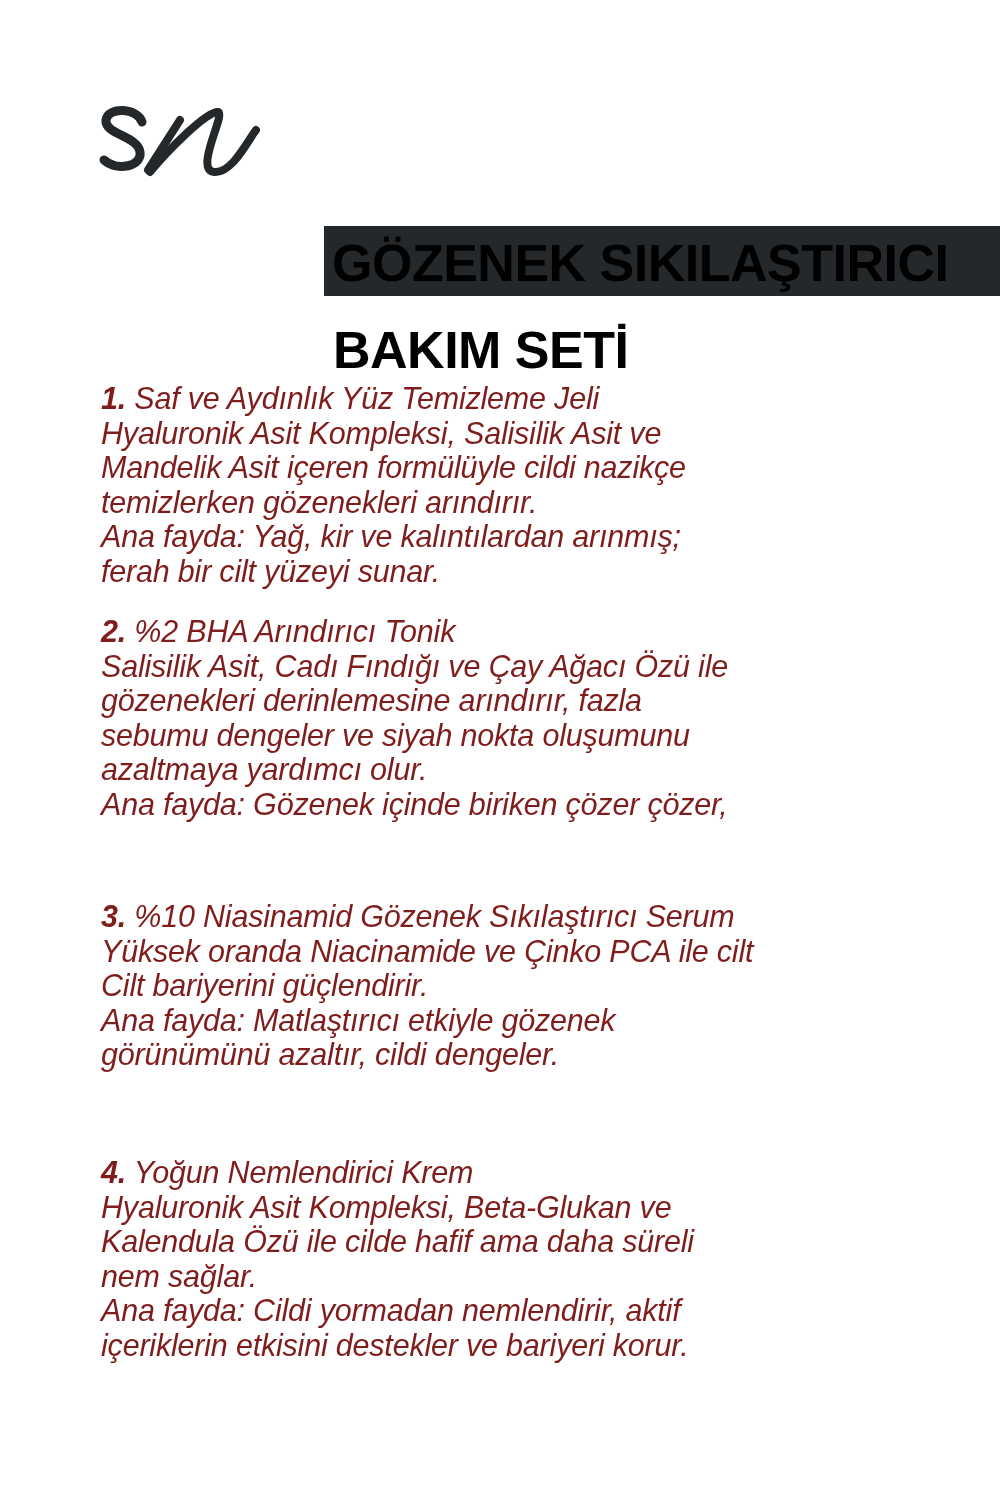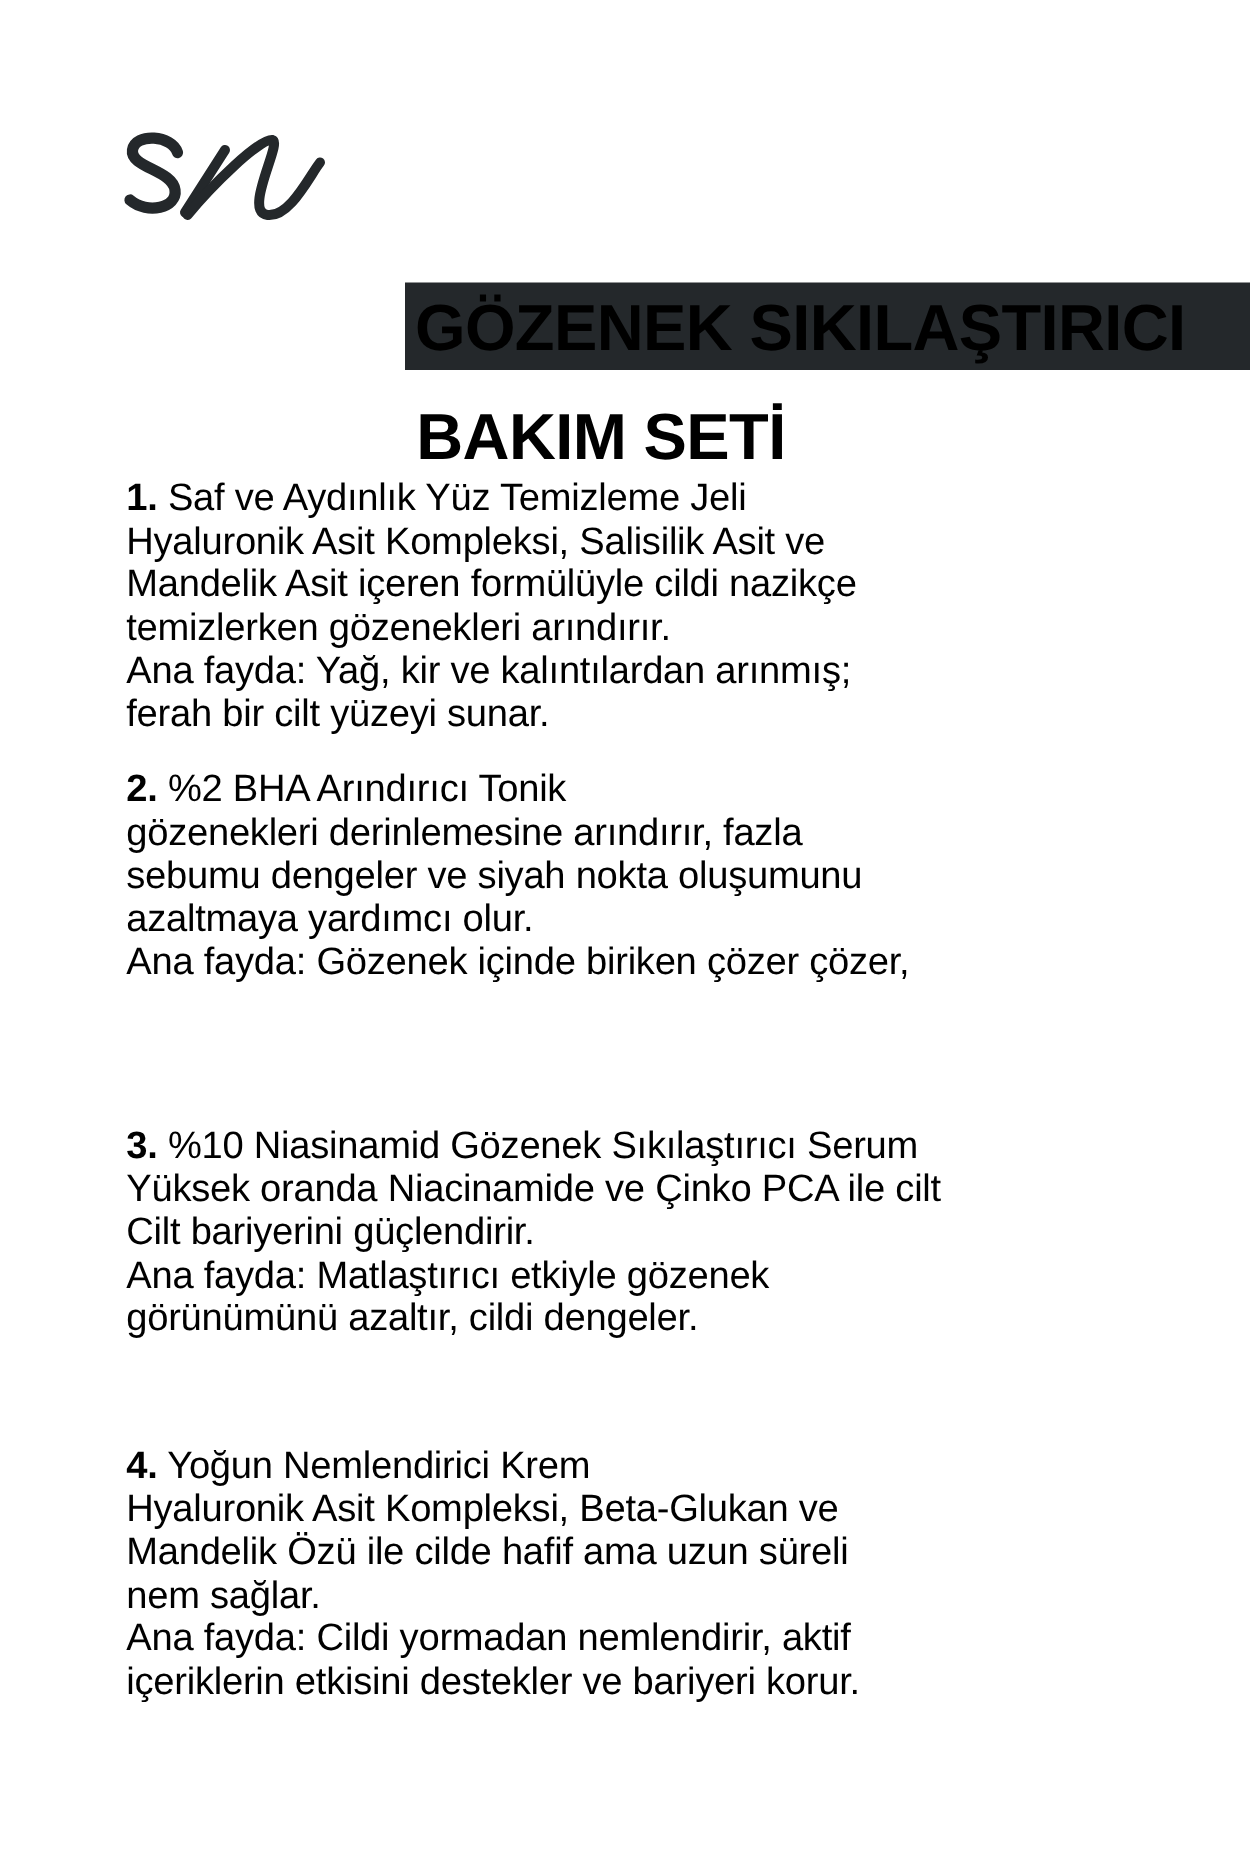--- a/index.html
+++ b/index.html
@@ -14,21 +14,21 @@
     }
     .title-line1 {
       position: absolute; left: 332px; top: 228px; font-weight: bold; font-size: 52px;
       color: #000000; line-height: 70px; letter-spacing: -0.5px; white-space: nowrap;
     }
     .title-line2 {
       position: absolute; left: 333px; top: 317px; font-weight: bold; font-size: 52px;
       color: #000; line-height: 66px; letter-spacing: -0.5px; white-space: nowrap;
     }
     .section { position: absolute; left: 101px; width: 880px; }
-    .section p { margin: 0; font-size: 30.5px; line-height: 34.5px; white-space: nowrap; color: #000000; letter-spacing: -0.2px; }
+    .section p { margin: 0; font-size: 30.5px; line-height: 34.5px; white-space: nowrap; color: #7f1d1d; letter-spacing: -0.2px; font-style: italic; }
     .num { font-weight: bold; }
   </style>
 </head>
 <body>
 
 <svg class="logo" viewBox="0 0 170 90" xmlns="http://www.w3.org/2000/svg">
   <path d="M44 22 C40 8, 10 6, 8 20 C6 34, 40 36, 42 52 C44 66, 20 72, 6 60" fill="none" stroke="#24282b" stroke-width="9" stroke-linecap="round"></path>
   <path d="M50 70 L82 20" fill="none" stroke="#24282b" stroke-width="8" stroke-linecap="round"></path>
   <path d="M52 72 C70 50, 110 10, 120 12 C128 14, 96 70, 116 72 C134 74, 150 40, 158 30" fill="none" stroke="#24282b" stroke-width="8" stroke-linecap="round"></path>
 </svg>
@@ -41,34 +41,35 @@
   <p><span class="num">1.</span><span> Saf ve Aydınlık Yüz Temizleme Jeli</span></p>
   <p>Hyaluronik Asit Kompleksi, Salisilik Asit ve</p>
   <p>Mandelik Asit içeren formülüyle cildi nazikçe</p>
   <p>temizlerken gözenekleri arındırır.</p>
   <p>Ana fayda: Yağ, kir ve kalıntılardan arınmış;</p>
   <p>ferah bir cilt yüzeyi sunar.</p>
 </div>
 
 <div class="section" style="top:614px;">
   <p><span class="num">2.</span><span> %2 BHA Arındırıcı Tonik</span></p>
+  <p>Salisilik Asit, Cadı Fındığı ve Çay Ağacı Özü ile</p>
   <p>gözenekleri derinlemesine arındırır, fazla</p>
   <p>sebumu dengeler ve siyah nokta oluşumunu</p>
   <p>azaltmaya yardımcı olur.</p>
   <p>Ana fayda: Gözenek içinde biriken çözer çözer,</p>
 </div>
 
 <div class="section" style="top:899px;">
   <p><span class="num">3.</span><span> %10 Niasinamid Gözenek Sıkılaştırıcı Serum</span></p>
   <p>Yüksek oranda Niacinamide ve Çinko PCA ile cilt</p>
   <p>Cilt bariyerini güçlendirir.</p>
   <p>Ana fayda: Matlaştırıcı etkiyle gözenek</p>
   <p>görünümünü azaltır, cildi dengeler.</p>
 </div>
 
 <div class="section" style="top:1155px;">
   <p><span class="num">4.</span><span> Yoğun Nemlendirici Krem</span></p>
   <p>Hyaluronik Asit Kompleksi, Beta-Glukan ve</p>
-  <p>Mandelik Özü ile cilde hafif ama uzun süreli</p>
+  <p>Kalendula Özü ile cilde hafif ama daha süreli</p>
   <p>nem sağlar.</p>
   <p>Ana fayda: Cildi yormadan nemlendirir, aktif</p>
   <p>içeriklerin etkisini destekler ve bariyeri korur.</p>
 </div>
 
 </body></html>

